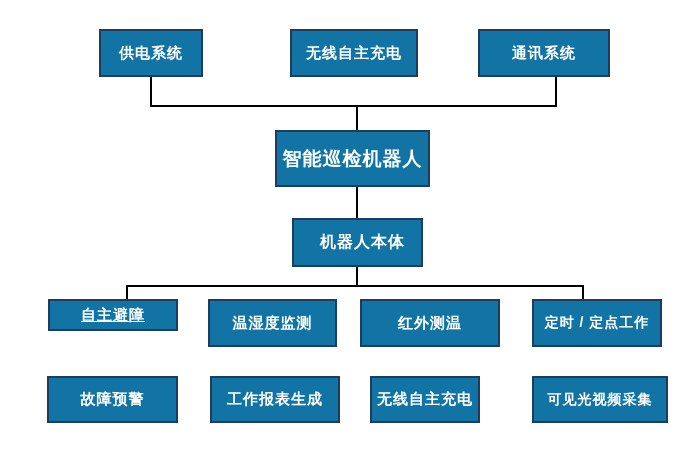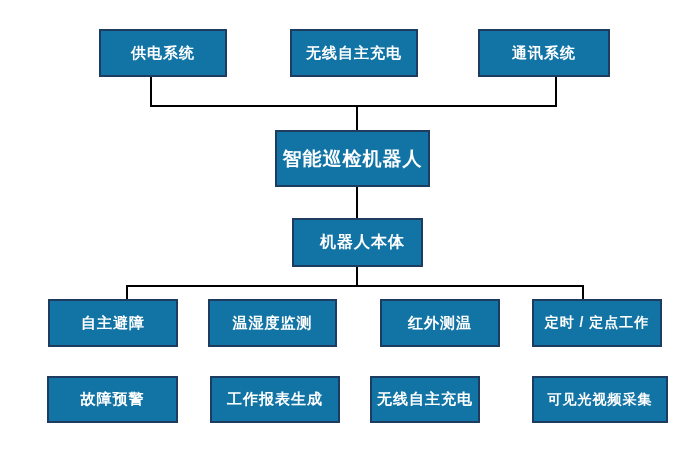--- a/index.html
+++ b/index.html
@@ -28,30 +28,30 @@
     font-weight: bold;
     letter-spacing: 1px;
     text-align: center;
     white-space: nowrap;
   }
   .line {
     position: absolute;
     background: #000000;
   }
   
-  .n-power   { left: 99px;  top: 29px;  width: 128px; height: 48px; }
+  .n-power   { left: 99px;  top: 29px;  width: 104px; height: 48px; }
   .n-control { left: 290px; top: 29px;  width: 128px; height: 48px; }
   .n-comm    { left: 478px; top: 29px;  width: 132px; height: 48px; }
   
   .n-robot   { left: 275px; top: 130px; width: 155px; height: 57px; font-size: 19px; }
   .n-body    { left: 292px; top: 218px; width: 131px; height: 49px; font-size: 16px; padding-left: 10px; }
   
-  .n-avoid   { left: 48px;  top: 299px; width: 130px; height: 48px; }
+  .n-avoid   { left: 48px;  top: 299px; width: 130px; height: 32px; text-decoration: underline; }
   .n-temp    { left: 208px; top: 299px; width: 129px; height: 48px; }
-  .n-infra   { left: 380px; top: 299px; width: 120px; height: 48px; text-align: right; }
+  .n-infra   { left: 360px; top: 299px; width: 140px; height: 48px; text-align: right; }
   .n-timed   { left: 532px; top: 299px; width: 130px; height: 48px; font-size: 14px; }
   
   .n-fault   { left: 47px;  top: 376px; width: 131px; height: 47px; }
   .n-report  { left: 210px; top: 376px; width: 130px; height: 47px; }
   .n-charge  { left: 370px; top: 376px; width: 110px; height: 47px; }
   .n-video   { left: 532px; top: 376px; width: 136px; height: 47px; font-size: 14px; }
   
   .l-v-power  { left: 150px; top: 77px;  width: 2px;   height: 30px; }
   .l-v-comm   { left: 555px; top: 77px;  width: 2px;   height: 30px; }
   .l-h-top    { left: 150px; top: 105px; width: 407px; height: 2px;  }

